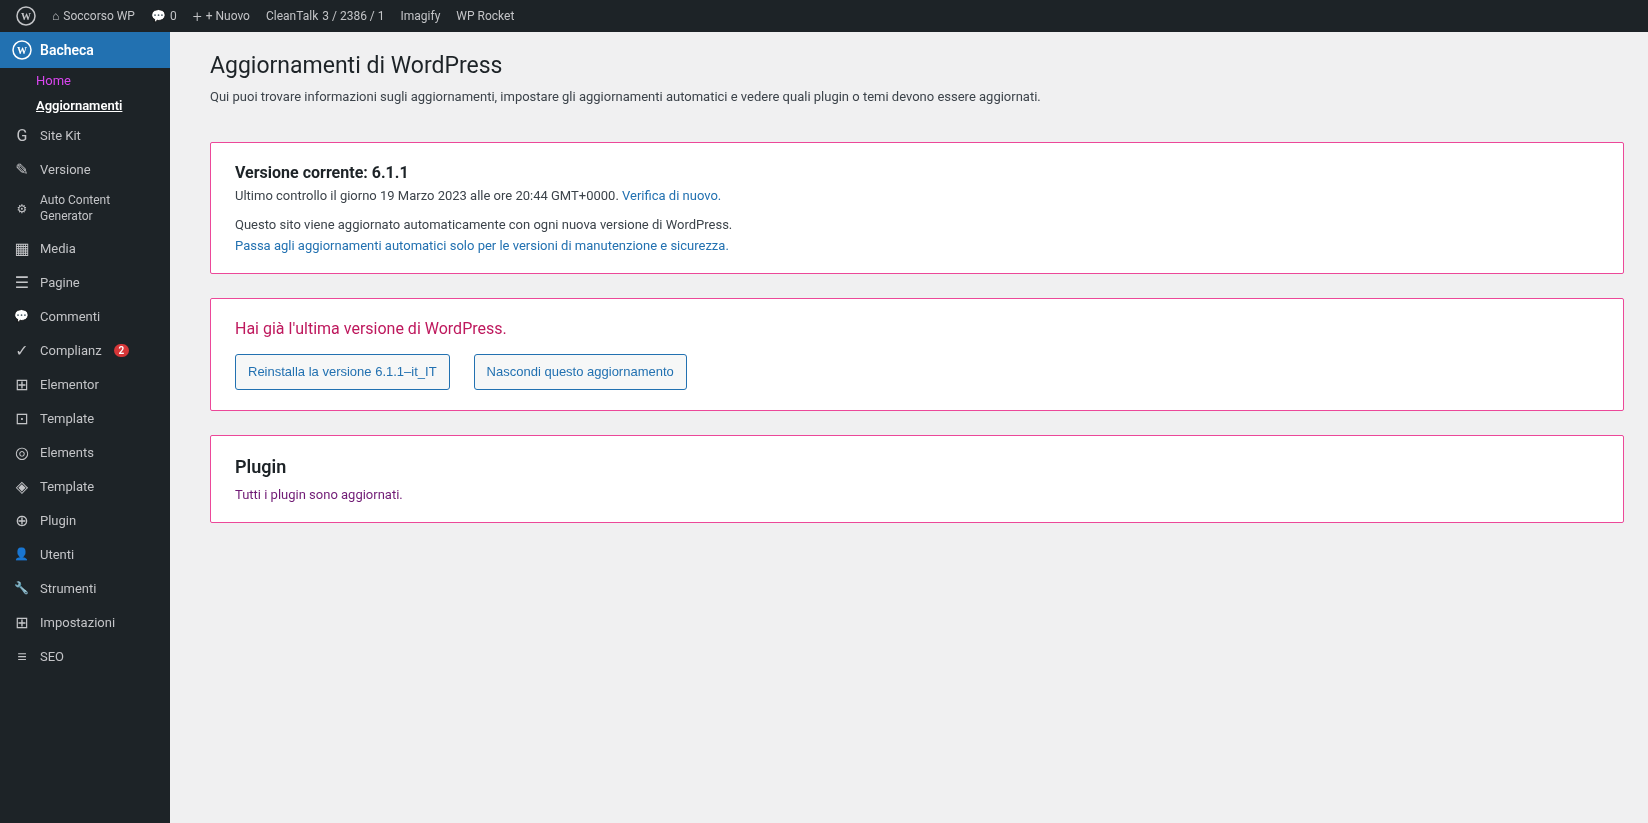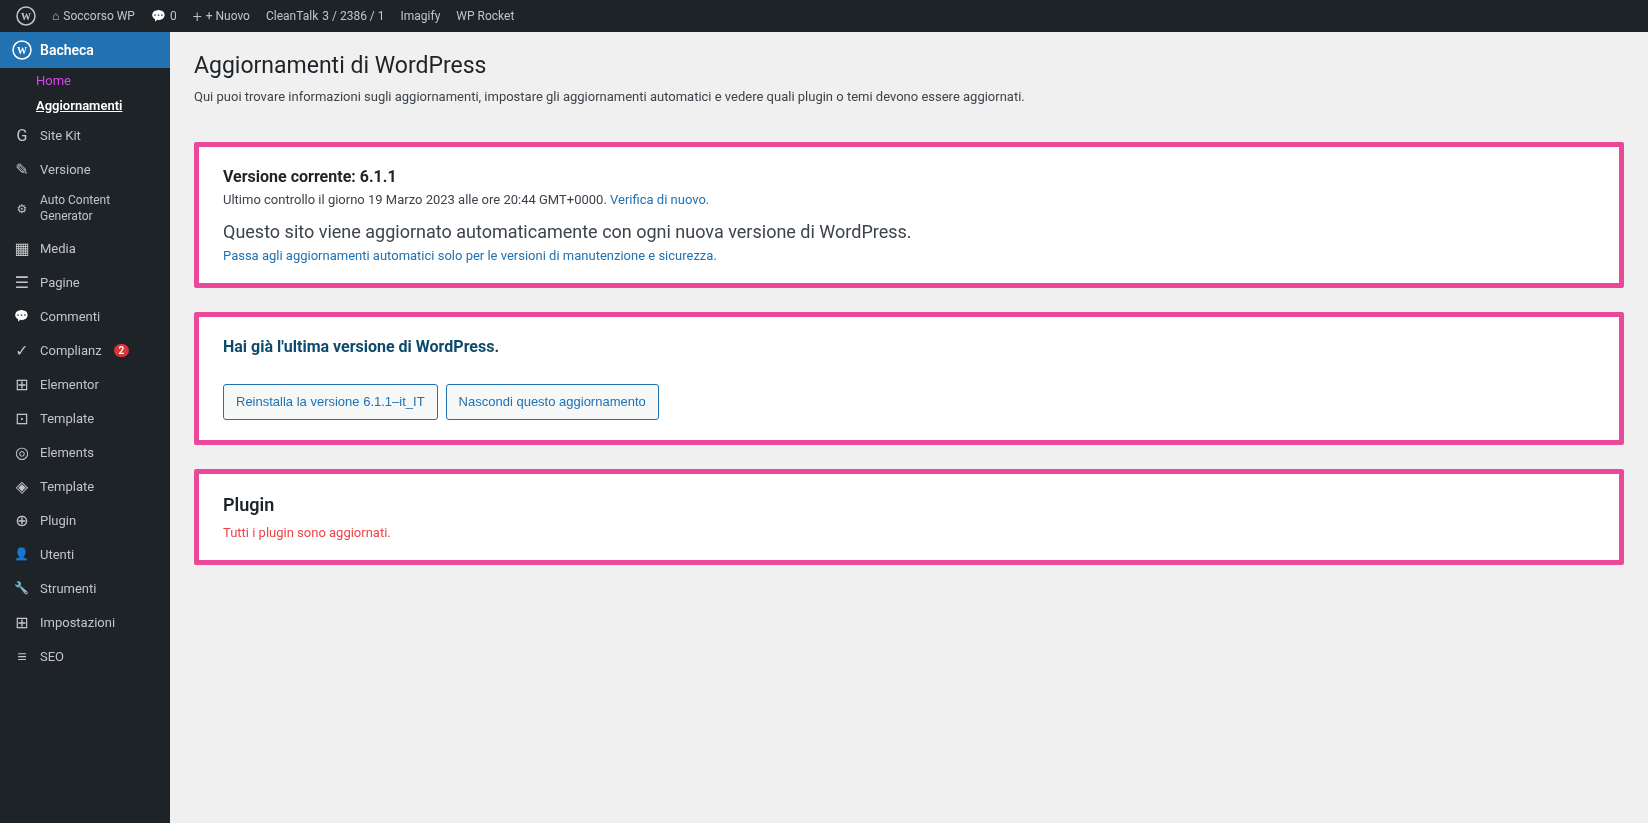--- a/index.html
+++ b/index.html
@@ -94,39 +94,39 @@
       cursor: pointer;
       font-size: 13px;
     }
     .sidebar-sub-item.active { color: #d946ef; font-weight: 400; }
 
     
     .main-content {
       flex: 1;
       background: #f0f0f1;
       overflow-y: auto;
-      padding: 20px 24px 40px 24px;
+      padding: 20px 24px 40px 40px;
     }
 
     .page-title {
       font-size: 23px;
       font-weight: 400;
       color: #1d2327;
       margin-bottom: 10px;
     }
 
     .page-subtitle {
       font-size: 13px;
       color: #3c434a;
       margin-bottom: 38px;
     }
 
     .section {
       background: #fff;
-      border: 5px solid #ec4899;
+      border: 1px solid #ec4899;
       padding: 20px 24px;
       margin-bottom: 24px;
       border-radius: 2px;
     }
 
     .section-title {
       font-size: 18px;
       font-weight: 600;
       color: #1d2327;
       margin-bottom: 10px;
@@ -140,57 +140,57 @@
     }
 
     .last-check {
       font-size: 13px;
       color: #3c434a;
       margin-bottom: 14px;
     }
     .last-check a { color: #2271b1; text-decoration: none; }
 
     .auto-update-text {
-      font-size: 18px;
+      font-size: 13px;
       color: #3c434a;
       margin-bottom: 6px;
     }
     .auto-update-link {
       font-size: 13px;
     }
     .auto-update-link a { color: #2271b1; text-decoration: none; }
 
     .up-to-date {
       font-size: 16px;
-      font-weight: 700;
-      color: #0c4a6e;
-      margin-bottom: 28px;
+      font-weight: 400;
+      color: #be185d;
+      margin-bottom: 16px;
     }
 
     .button-group {
       display: flex;
-      gap: 8px;
+      gap: 24px;
       flex-wrap: wrap;
     }
 
     .btn {
       padding: 4px 12px;
       font-size: 13px;
       border-radius: 3px;
       cursor: pointer;
       border: 1px solid;
       background: #f6f7f7;
       color: #2271b1;
       border-color: #2271b1;
       line-height: 2;
     }
 
     .plugin-status, .theme-status {
       font-size: 13px;
-      color: #ef4444;
+      color: #701a75;
       margin-top: 8px;
     }
   </style>
 </head>
 <body>
 
 <div class="admin-bar">
   <div class="admin-bar-item">
     <svg class="wp-logo" viewBox="0 0 20 20" xmlns="http://www.w3.org/2000/svg">
       <circle cx="10" cy="10" r="9" fill="none" stroke="#c3c4c7" stroke-width="1.5"></circle>

